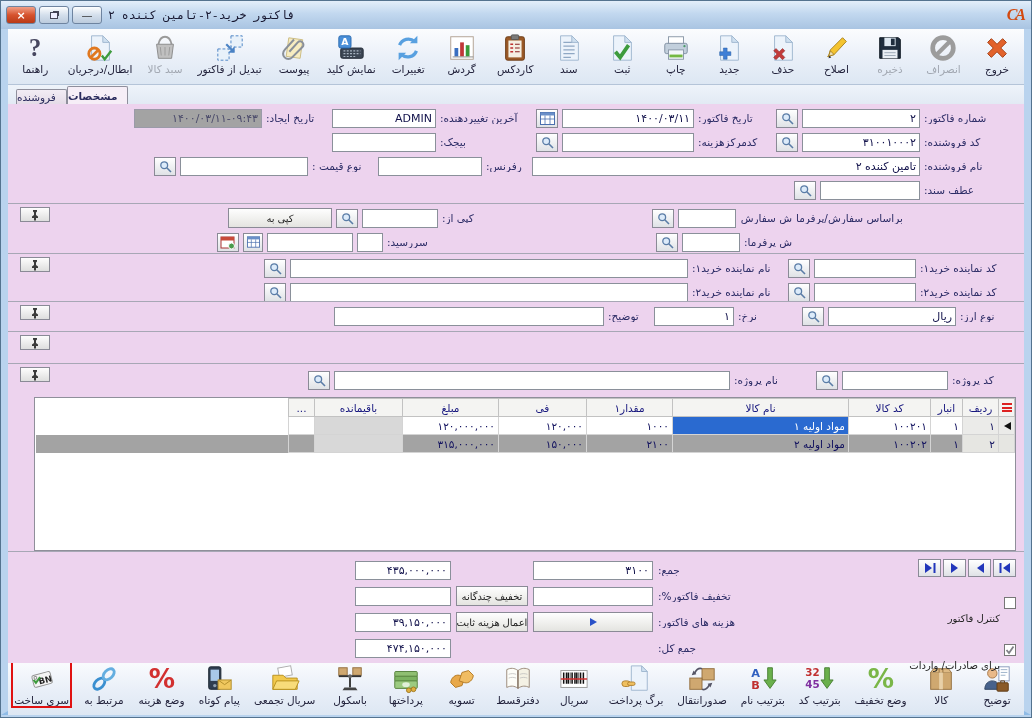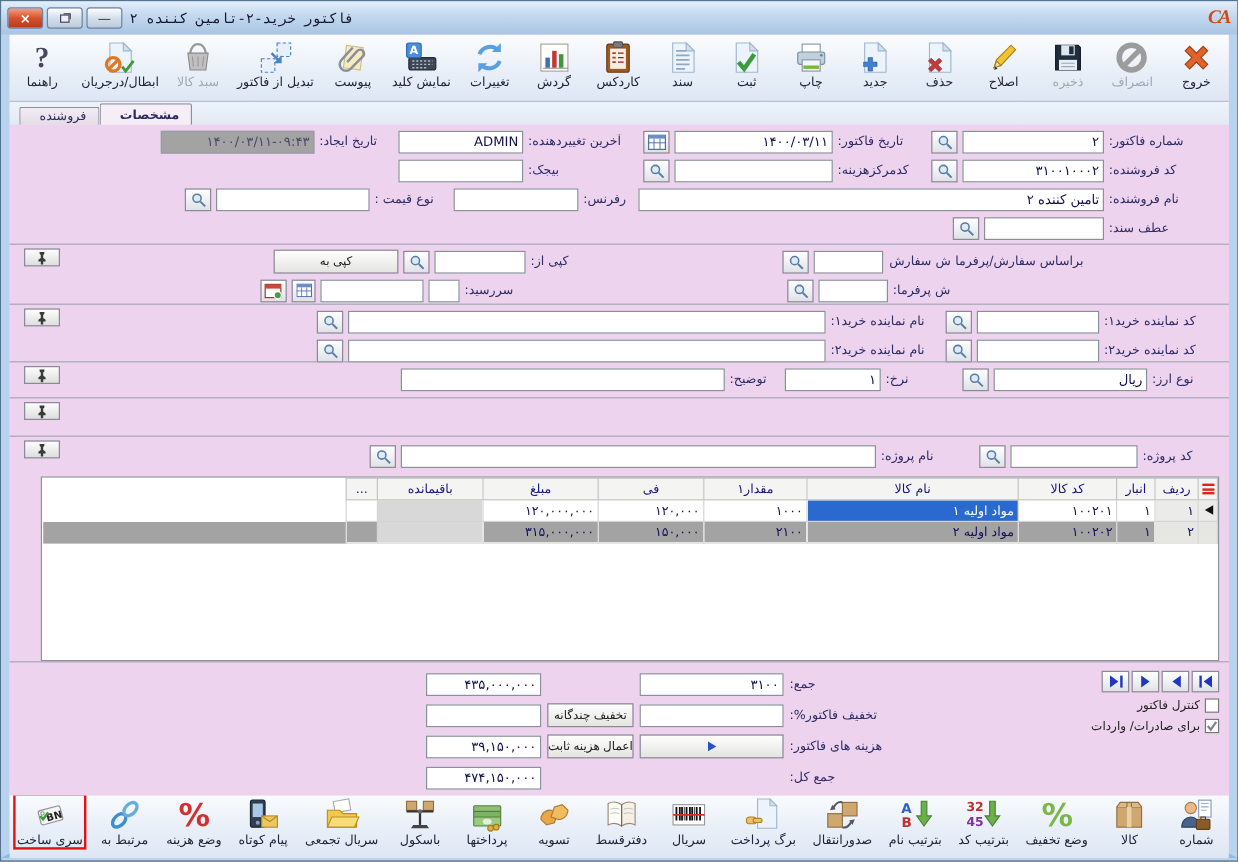--- a/index.html
+++ b/index.html
@@ -18,21 +18,21 @@
   .wbody{height:686px;border-left:7px solid #b9d3ee;border-right:7px solid #b9d3ee;border-bottom:4px solid #8fbbe6;background:#edd3ee;display:flex;flex-direction:column;}
   .toolbar{height:56px;background:linear-gradient(#fbfcfe,#e9eff8 55%,#dde7f3);border-bottom:1px solid #b4c4d8;display:flex;align-items:flex-start;justify-content:space-between;padding:2px 4px 0 4px;flex-shrink:0;}
   .titem{display:flex;flex-direction:column;align-items:center;min-width:46px;padding:1px 2px;cursor:default;}
   .ticon{height:31px;display:flex;align-items:center;justify-content:center;}
   .tlabel{font-size:10.5px;color:#23233c;white-space:nowrap;line-height:12px;}
   .titem.dis .tlabel{color:#a2a8b2;}
   .titem.hl{outline:2px solid #e01212;outline-offset:-1px;}
   
   .tabstrip{height:19px;background:linear-gradient(#eef3fa,#e2eaf4);position:relative;flex-shrink:0;}
   .tabs{position:absolute;left:8px;bottom:0;display:flex;align-items:flex-end;}
-  .tab{font-size:10.5px;color:#2c2c5e;border:1px solid #8f8f9c;border-bottom:none;background:linear-gradient(#f2ecf4,#e4dbe7);padding:1px 10px 2px 16px;border-radius:2px 2px 0 0;height:15px;line-height:13px;}
+  .tab{font-size:10.5px;color:#2c2c5e;border:1px solid #8f8f9c;border-bottom:none;background:linear-gradient(#f2ecf4,#e4dbe7);padding:1px 10px 2px 0;border-radius:2px 2px 0 0;height:15px;line-height:13px;}
   .tab.active{background:#f6eef7;height:18px;line-height:16px;font-weight:bold;}
   
   .form{height:555px;background:#edd3ee;position:relative;flex-shrink:0;}
   .sec{position:relative;border-top:1px solid #a7a7b5;}
   .sec:first-child{border-top:none;}
   .frow{display:flex;align-items:center;gap:4px;padding-right:16px;margin-top:4px;height:20px;}
   .fl{font-size:10.5px;color:#2c2c66;white-space:nowrap;overflow:hidden;text-align:left;flex-shrink:0;}
   .fi{background:#fff;border:1px solid #8a909a;height:19px;line-height:17px;font-size:11px;padding:0 3px;color:#10104a;overflow:hidden;white-space:nowrap;flex-shrink:0;}
   .fi.ro{background:#a3a3a3;color:#4a4a6a;border-color:#9a9aa8;}
   .mg,.cl{width:22px;height:19px;border:1px solid #8a8a96;background:linear-gradient(#ffffff,#dfe2e6);display:flex;align-items:center;justify-content:center;flex-shrink:0;padding:0;}
@@ -59,21 +59,21 @@
   .summary{height:112px;position:relative;background:#edd3ee;border-top:1px solid #a7a7b5;}
   .sumrows{position:absolute;top:5px;right:270px;}
   .srow{display:flex;align-items:center;gap:5px;height:26px;}
   .srow .fl{width:96px;}
   .slot1{width:120px}.slot2{width:72px}.slot3{width:96px}
   .navcb{position:absolute;top:7px;right:8px;width:118px;}
   .navbtns{display:flex;flex-direction:row;gap:2px;justify-content:flex-start;}
   .nav{width:23px;height:18px;border:1px solid #8a8a96;background:linear-gradient(#fff,#dfe2e6);display:flex;align-items:center;justify-content:center;padding:0;}
   .cbrow{display:flex;align-items:center;gap:4px;margin-top:5px;}
   .cbx{width:12px;height:12px;background:#fff;border:1px solid #777;display:flex;align-items:center;justify-content:center;flex-shrink:0;}
-  .cblbl{font-size:10px;color:#222;white-space:nowrap;}
+  .cblbl{font-size:10px;color:#222;white-space:nowrap;margin-top:31px;}
   
   .toolbar.bottom{border-top:1px solid #b4c4d8;border-bottom:none;}
 </style>
 </head>
 <body>
 
 <div class="window">
   <div class="titlebar">
     <div class="logo">CA</div>
     <div class="tspacer"></div>
@@ -666,21 +666,21 @@
           <div class="ticon">
             <svg width="30" height="30" viewBox="0 0 32 32">
               <rect x="18" y="3" width="11" height="15" fill="#fff" stroke="#8899bb"></rect>
               <path d="M20 6h7M20 9h7M20 12h5" stroke="#9ab0c8" stroke-width="1"></path>
               <circle cx="11" cy="10" r="5" fill="#e9b989" stroke="#a87848"></circle>
               <path d="M3 27c0-6 4-9 8-9s8 3 8 9z" fill="#47628c" stroke="#2e4260"></path>
               <rect x="16" y="20" width="12" height="9" rx="1" fill="#8a5a28" stroke="#5e3c16"></rect>
               <path d="M20 20v-2h4v2" fill="none" stroke="#5e3c16"></path>
             </svg>
           </div>
-          <div class="tlabel">شماره</div>
+          <div class="tlabel">توضیح</div>
         </div>
         <div class="titem">
           <div class="ticon">
             <svg width="30" height="30" viewBox="0 0 32 32">
               <rect x="5" y="9" width="22" height="18" fill="#cfa870" stroke="#936e3e"></rect>
               <path d="M5 9l3-4h16l3 4" fill="#deba84" stroke="#936e3e"></path>
               <rect x="14" y="9" width="4" height="18" fill="#e8d0a8"></rect>
               <path d="M14 5v4M18 5v4" stroke="#936e3e"></path>
             </svg>
           </div>

